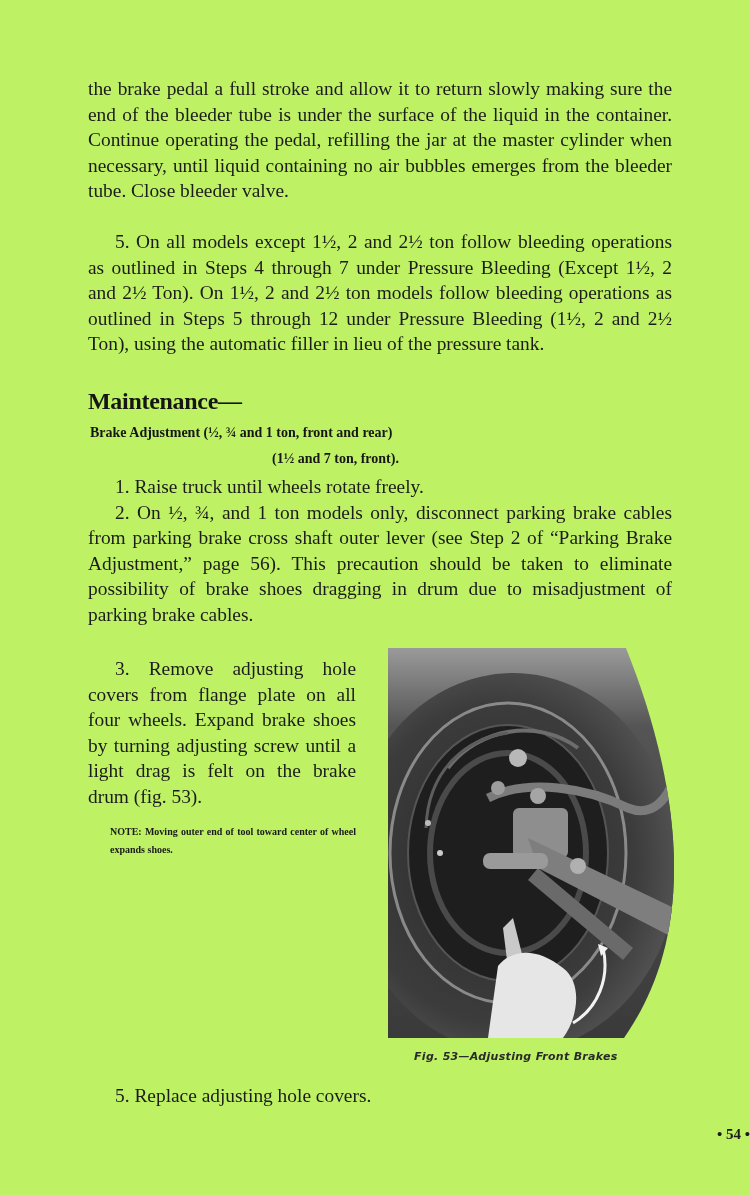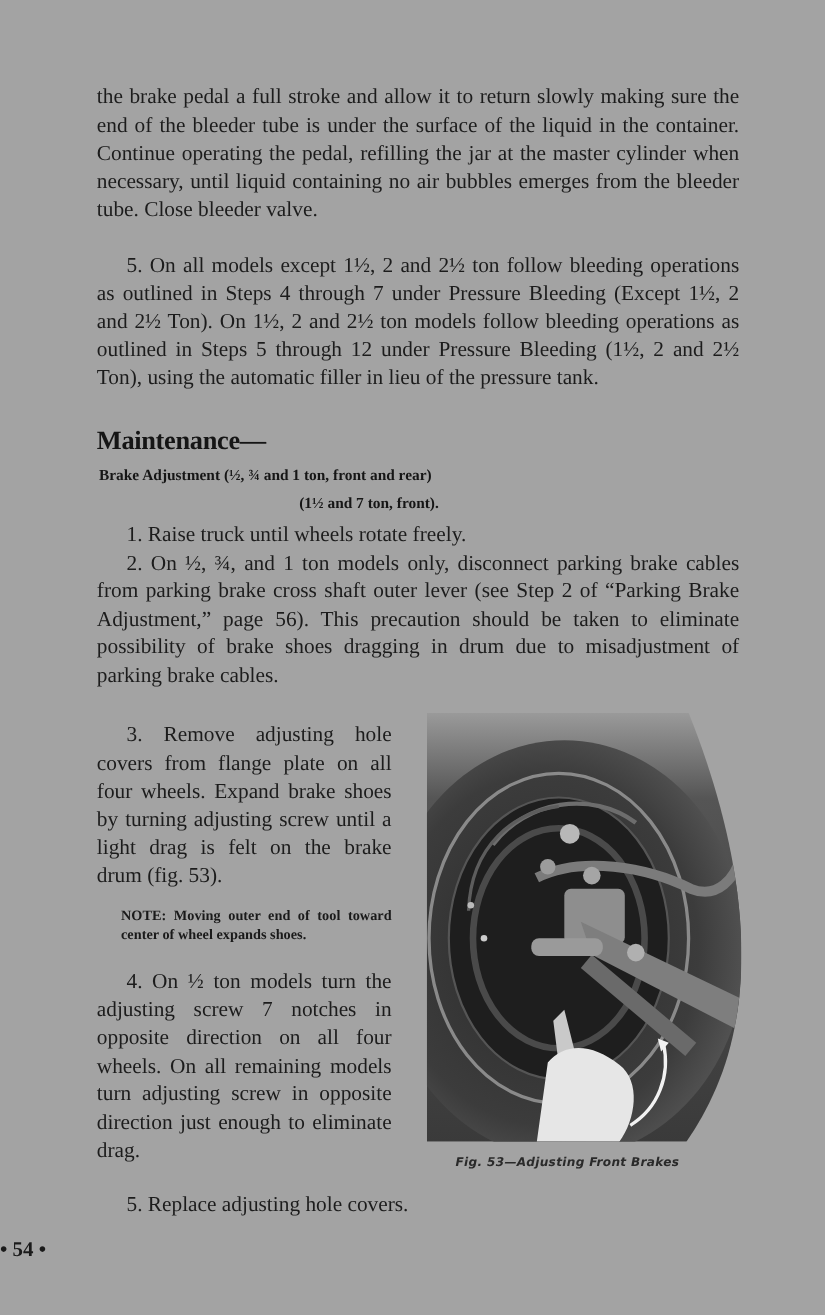--- a/index.html
+++ b/index.html
@@ -1,19 +1,19 @@
 <!DOCTYPE html>
 <html><head>
   <meta charset="utf-8">
   <style>
     html, body { margin: 0; padding: 0; background: #ffffff; }
     body { width: 750px; height: 1195px; position: relative; overflow: hidden; }
     .page {
       position: absolute; left: 0; top: 0; width: 750px; height: 1195px;
-      background: #a3a3a3;
+      background: #bef264;
       font-family: "DejaVu Serif", "Liberation Serif", serif;
       color: #1a1a1a;
     }
     .txt {
       position: absolute;
       font-family: "Liberation Serif", "DejaVu Serif", serif;
       font-size: 19.4px;
       line-height: 25.6px;
       text-align: justify;
       text-align-last: left;
@@ -34,41 +34,41 @@
       font-family: "Liberation Serif", "DejaVu Serif", serif;
       font-weight: bold; font-size: 14px; line-height: 26px;
       color: #161616;
     }
     .h2 .line2 { display: block; padding-left: 182px; }
     #steps-full { left: 88px; top: 474px; width: 584px; }
     #steps-col { left: 88px; top: 644px; width: 268px; margin-top: 12px; }
     .note {
       position: absolute; left: 110px; top: 823px; width: 246px;
       font-family: "Liberation Serif", "DejaVu Serif", serif;
-      font-weight: bold; font-size: 13px; line-height: 18px;
+      font-weight: bold; font-size: 10px; line-height: 18px;
       text-align: justify; text-align-last: left;
       color: #1a1a1a;
     }
     #steps-col2 { left: 88px; top: 880px; width: 268px; }
     #step5-replace { left: 88px; top: 1083px; width: 584px; }
     .figure {
       position: absolute; left: 388px; top: 648px; width: 286px; height: 390px;
     }
     .figure svg { display: block; }
     .caption {
       position: absolute; left: 414px; top: 1050px;
       font-family: "DejaVu Sans", "Liberation Sans", sans-serif;
       font-style: italic; font-weight: bold; font-size: 11px;
       letter-spacing: 0.3px;
       color: #2a2a2a;
     }
     .page-num {
-      position: absolute; left: 0; width: 750px; top: 1126px; text-align: left;
+      position: absolute; left: 0; width: 750px; top: 1126px; text-align: right;
       font-family: "Liberation Serif", "DejaVu Serif", serif;
-      font-weight: bold; font-size: 19px; color: #1a1a1a;
+      font-weight: bold; font-size: 15px; color: #1a1a1a;
     }
   </style>
 </head>
 <body>
 
 <div class="page">
 
   <div class="txt" id="para-top">
     <p>the brake pedal a full stroke and allow it to return slowly making sure the end of the bleeder tube is under the surface of the liquid in the container. Continue operating the pedal, refilling the jar at the master cylinder when necessary, until liquid containing no air bubbles emerges from the bleeder tube. Close bleeder valve.</p>
   </div>
@@ -88,23 +88,20 @@
     <p class="indent">1. Raise truck until wheels rotate freely.</p>
     <p class="indent">2. On ½, ¾, and 1 ton models only, disconnect parking brake cables from parking brake cross shaft outer lever (see Step 2 of “Parking Brake Adjustment,” page 56). This precaution should be taken to eliminate possibility of brake shoes dragging in drum due to misadjustment of parking brake cables.</p>
   </div>
 
   <div class="txt" id="steps-col">
     <p class="indent">3. Remove adjusting hole covers from flange plate on all four wheels. Expand brake shoes by turning adjusting screw until a light drag is felt on the brake drum (fig. 53).</p>
   </div>
 
   <div class="note">NOTE: Moving outer end of tool toward center of wheel expands shoes.</div>
 
-  <div class="txt" id="steps-col2">
-    <p class="indent">4. On ½ ton models turn the adjusting screw 7 notches in opposite direction on all four wheels. On all remaining models turn adjusting screw in opposite direction just enough to eliminate drag.</p>
-  </div>
 
   <div class="txt" id="step5-replace">
     <p class="indent">5. Replace adjusting hole covers.</p>
   </div>
 
   <div class="figure" aria-label="Photo of a hand turning the brake adjusting screw through the flange plate of a front wheel">
     <svg width="286" height="390" viewBox="0 0 286 390" xmlns="http://www.w3.org/2000/svg">
       <defs>
         <clipPath id="figclip">
           <path d="M0 0 H238 C262 60 286 140 286 220 C286 300 262 352 236 390 H0 Z"></path>

